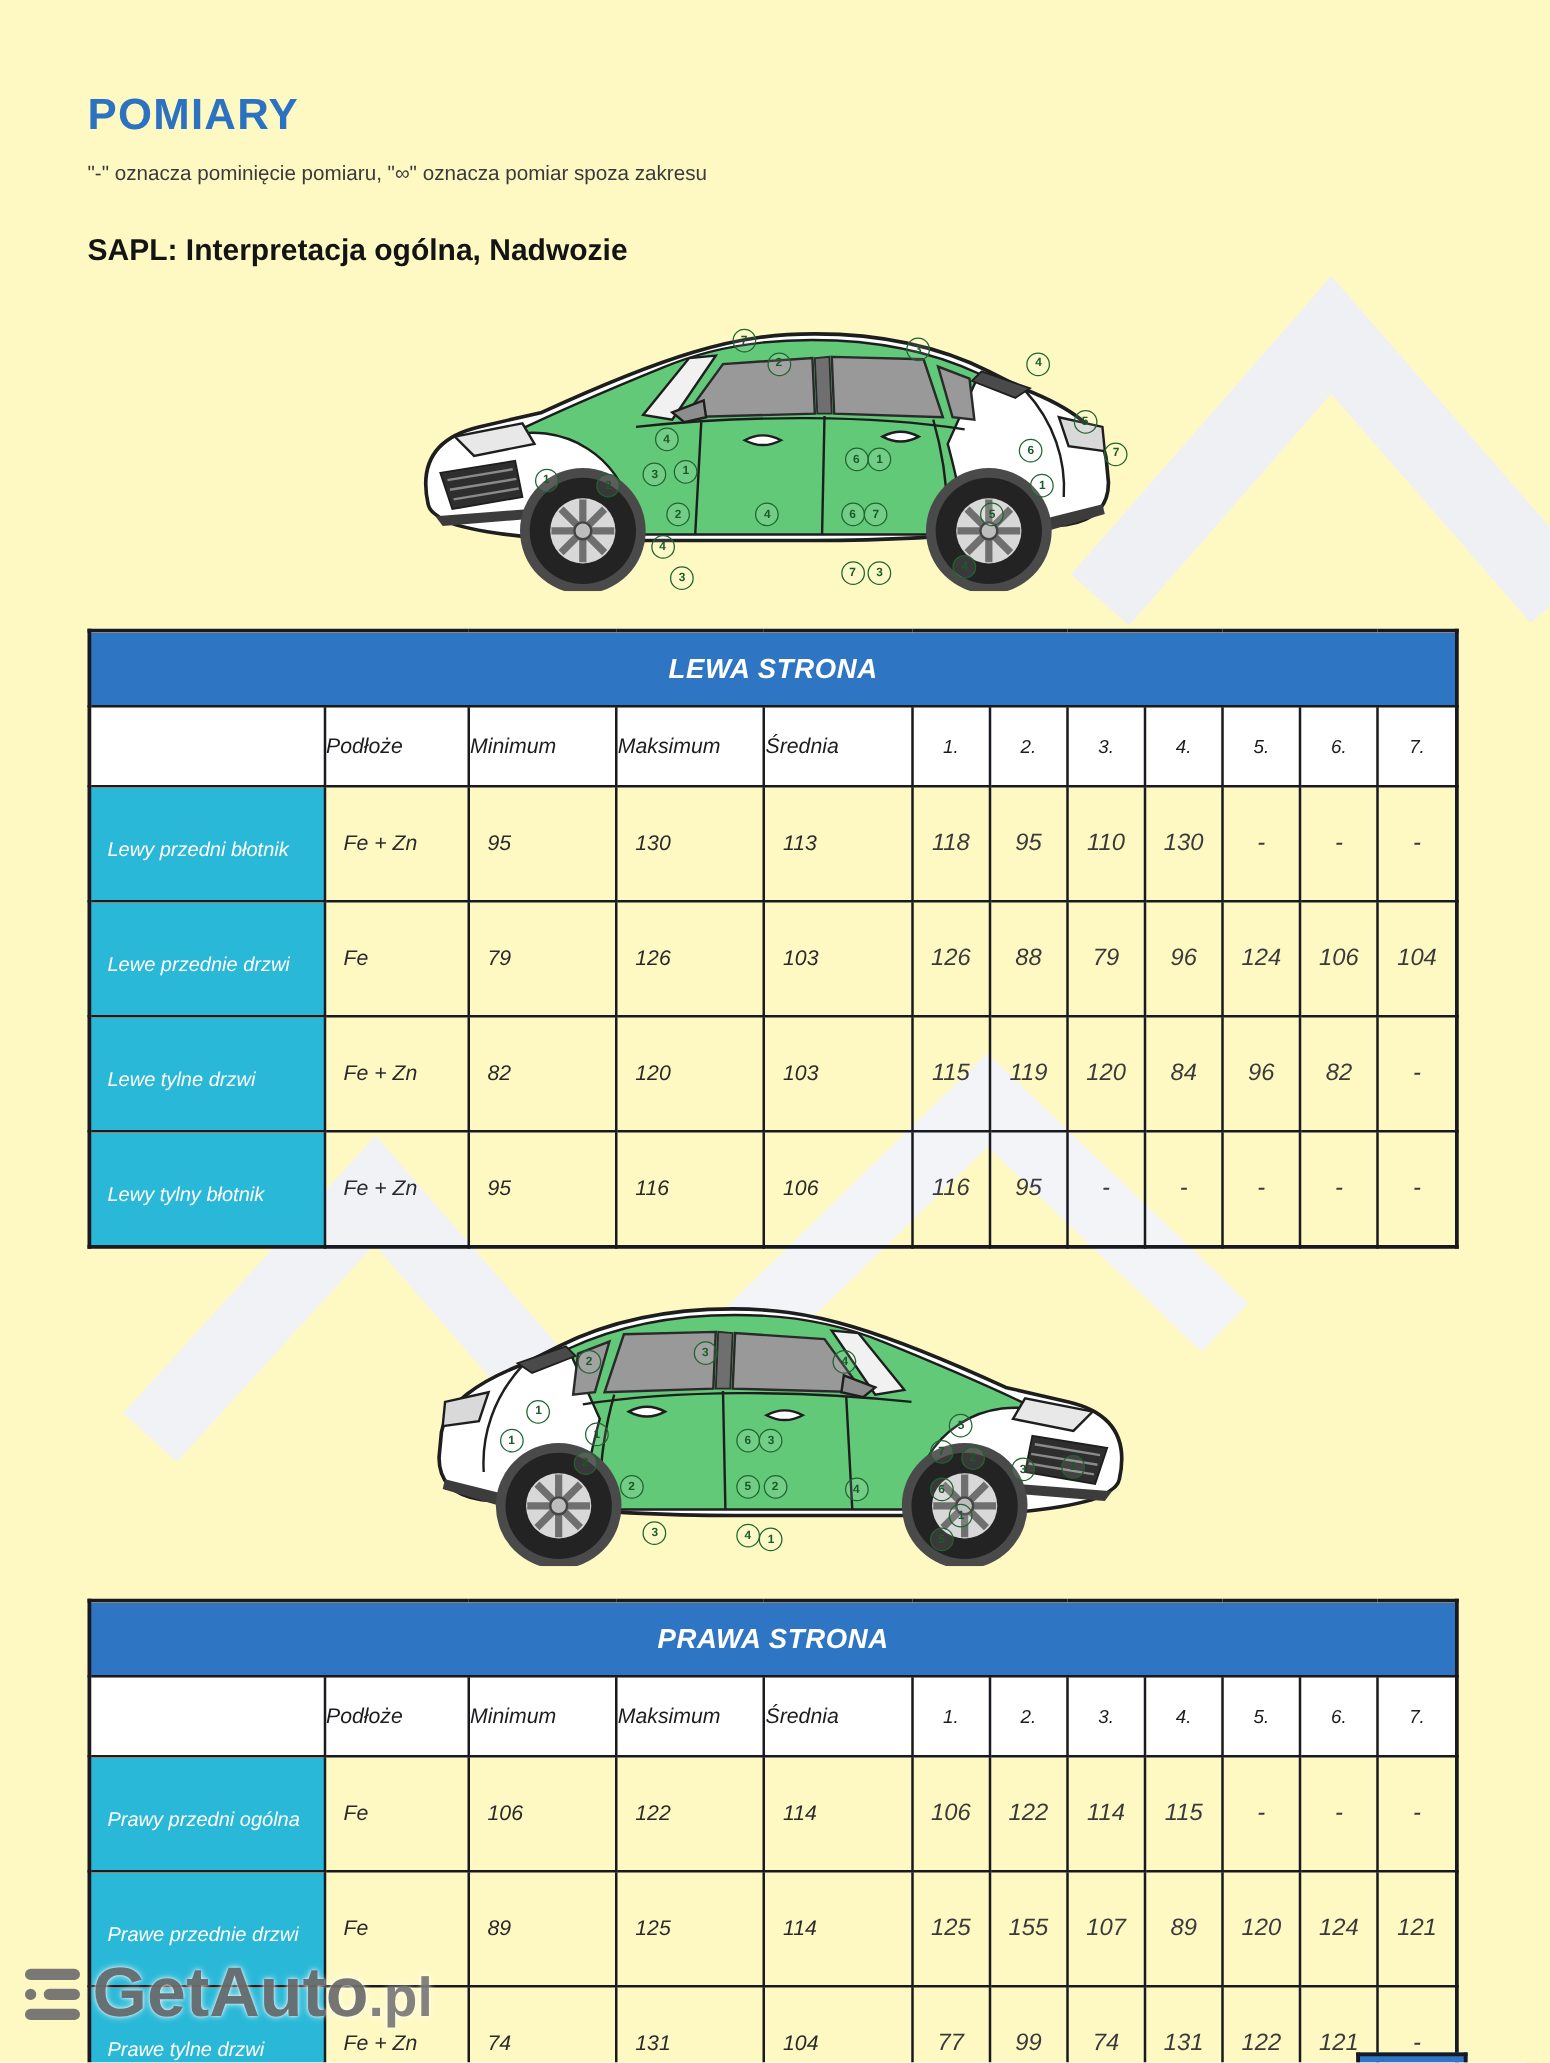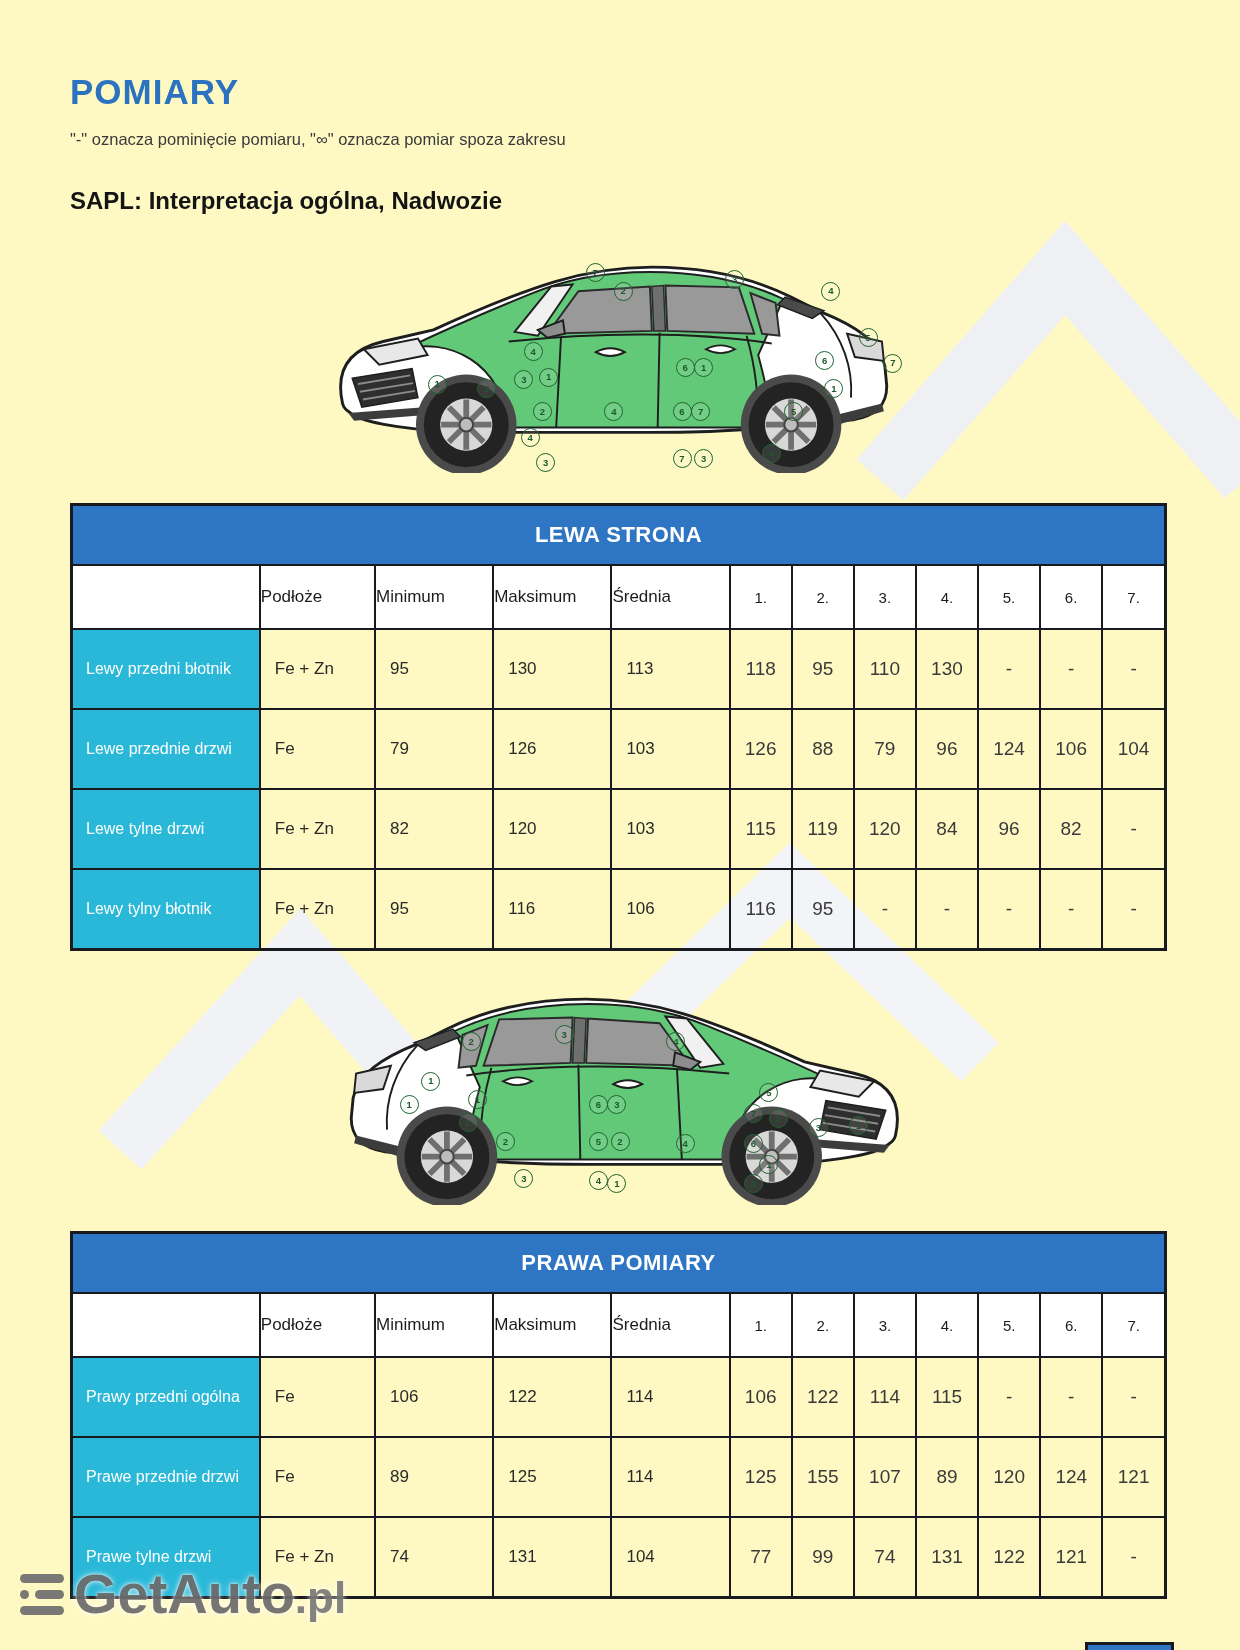--- a/index.html
+++ b/index.html
@@ -18,30 +18,30 @@
   .diagram svg{width:100%;height:100%;display:block;}
   .diagram.flipped svg{transform:scaleX(-1);}
   .marker{
     position:absolute;width:17px;height:17px;margin:-8px 0 0 -8px;border-radius:50%;
     border:1.2px solid #20642f;color:#1b5a29;font-size:9.5px;font-weight:bold;
     display:flex;align-items:center;justify-content:center;background:rgba(255,255,255,0.10);
     line-height:1;
   }
 
   table.meas{border-collapse:collapse;table-layout:fixed;width:1097px;margin-top:30px;
-    border:3px solid #191922;}
+    border:3px solid #191922;font-style:italic;}
   table.meas th,table.meas td{border:2px solid #191922;overflow:hidden;}
   th.band{background:#2e75c3;color:#ffffff;font-size:22px;font-weight:bold;
     letter-spacing:0.5px;height:56px;text-align:center;}
   th.corner{background:#ffffff;height:60px;}
   th.hwide{background:#ffffff;font-size:17px;font-weight:normal;text-align:left;
     padding-left:0;height:60px;}
   th.hnum{background:#ffffff;font-size:15px;font-weight:normal;text-align:center;height:60px;}
   td.label{background:#29b8d8;color:#ffffff;font-size:16px;line-height:1.3;
-    padding:8px 10px 8px 13px;height:62px;}
+    padding:20px 10px 8px 13px;height:62px;}
   td.wide{font-size:17px;text-align:left;padding-left:14px;height:62px;color:#2a2a2a;}
   td.num{font-size:19px;text-align:center;height:62px;color:#3a3a3a;}
 
   .logo{position:absolute;left:20px;top:1566px;z-index:5;display:flex;align-items:center;
     gap:10px;opacity:0.93;}
   .logo-icon{display:flex;flex-direction:column;gap:7px;width:44px;}
   .logo-icon .bar{height:9px;border-radius:5px;background:#6f6f6f;}
   .logo-icon .mid{display:flex;gap:6px;}
   .logo-icon .dot{width:9px;height:9px;border-radius:50%;background:#6f6f6f;}
   .logo-icon .short{flex:1;height:9px;border-radius:5px;background:#6f6f6f;}
@@ -274,21 +274,21 @@
           <col style="width: 62px;">
           <col style="width: 62px;">
           <col style="width: 62px;">
           <col style="width: 62px;">
           <col style="width: 62px;">
           <col style="width: 62px;">
           <col style="width: 63px;">
         </colgroup>
         <thead>
           <tr>
-            <th colspan="12" class="band">PRAWA POMIARY</th>
+            <th colspan="12" class="band">PRAWA STRONA</th>
           </tr>
           <tr>
             <th class="corner"></th>
             <th class="hwide">Podłoże</th>
             <th class="hwide">Minimum</th>
             <th class="hwide">Maksimum</th>
             <th class="hwide">Średnia</th>
             <th class="hnum">1.</th>
             <th class="hnum">2.</th>
             <th class="hnum">3.</th>

